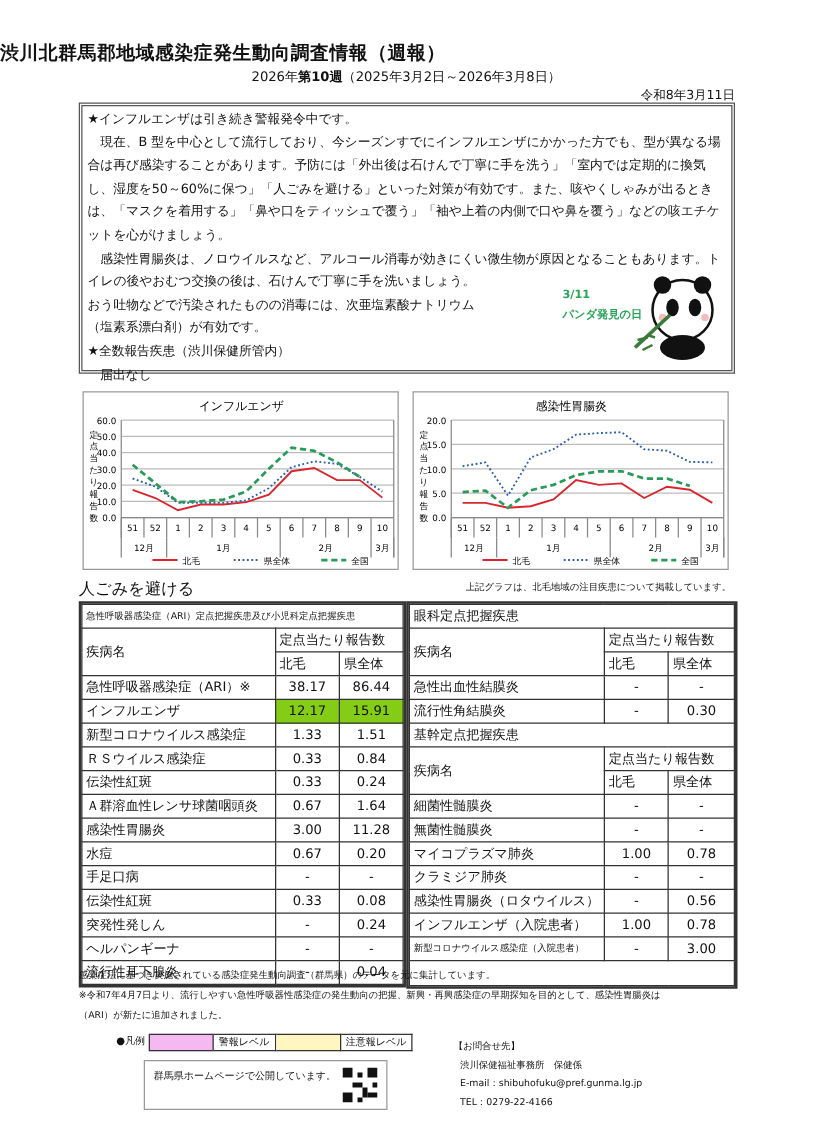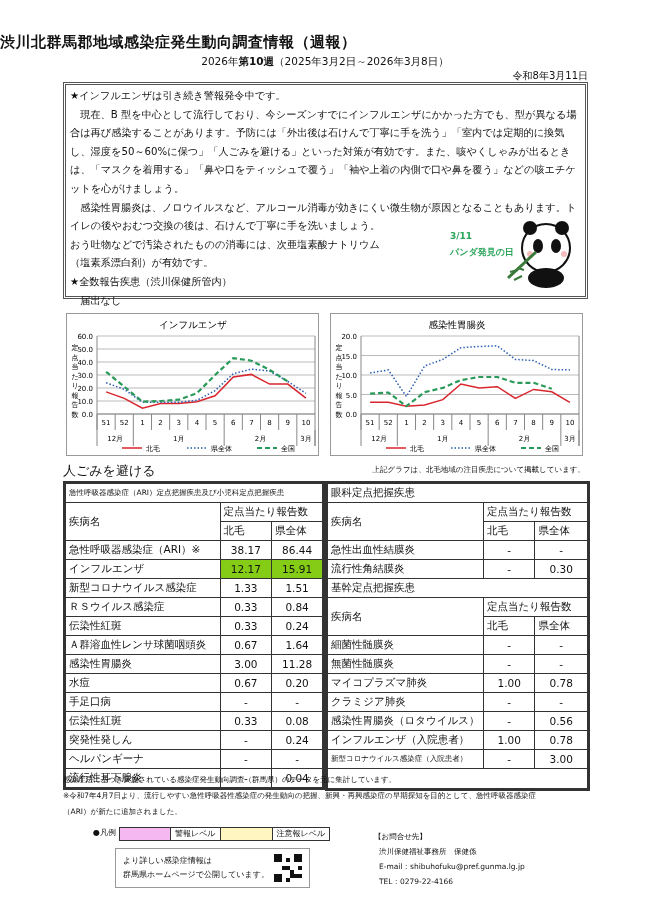--- a/index.html
+++ b/index.html
@@ -24,21 +24,21 @@
   .ctr { }
   .small { font-size: 7.5px; margin-left: 24px; }
   .hl { background: #84cc16; }
   .footer-notes { position: absolute; top: 772px; left: 63px; font-size: 7.5px; line-height: 16px; width: 530px; }
   .legend { position: absolute; top: 827px; left: 93px; display: flex; align-items: flex-start; font-size: 8px; }
   .legend .lbl { margin-right: 3px; }
   .legend .box { width: 52px; height: 14px; border: 1px solid #333; }
   .legend .txt { height: 14px; border: 1px solid #333; border-left: none; padding: 0 4px; line-height: 12px; }
   .info-box { position: absolute; top: 848px; left: 115px; width: 195px; height: 40px; border: 1px solid #999; font-size: 8px; line-height: 14px; padding: 5px 0 0 7px; }
   .qr { position: absolute; right: 7px; top: 5px; width: 28px; height: 28px; }
-  .contact { position: absolute; top: 829px; left: 374px; font-size: 7.5px; line-height: 15px; }
+  .contact { position: absolute; top: 829px; left: 363px; font-size: 7.5px; line-height: 15px; }
   .contact .indent2 { padding-left: 5px; }
 </style>
 </head>
 <body>
 
 <div class="title">渋川北群馬郡地域感染症発生動向調査情報（週報）</div>
 <div class="subtitle"><span>2026年</span><b>第10週</b><span>（2025年3月2日～2026年3月8日）</span></div>
 <div class="date">令和8年3月11日</div>
 
 <div class="notice">
@@ -389,34 +389,33 @@
     <tbody>
         <tr>
           <td colspan="3" style="height:20px"></td>
         </tr>
   </tbody>
     </table>
 </div>
 
 <div class="footer-notes">
   <div>感染症法に基づき実施されている感染症発生動向調査（群馬県）のデータを元に集計しています。</div>
-  <div>※令和7年4月7日より、流行しやすい急性呼吸器性感染症の発生動向の把握、新興・再興感染症の早期探知を目的として、急性呼吸器感染症</div>
+  <div>※令和7年4月7日より、流行しやすい急性呼吸器性感染症の発生動向の把握、新興・再興感染症の早期探知を目的として、感染性胃腸炎は</div>
   <div>（ARI）が新たに追加されました。</div>
 </div>
 
 <div class="legend">
   <span class="lbl">●凡例</span>
   <span class="box" id="warn-box" style="background: rgb(245, 184, 240);"></span>
   <span class="txt">警報レベル</span>
   <span class="box" id="caut-box" style="border-left: none; background: rgb(255, 246, 194);"></span>
   <span class="txt">注意報レベル</span>
 </div>
 
 <div class="info-box">
-  <div>より詳しい感染症情報は</div>
   <div>群馬県ホームページで公開しています。</div>
   <svg class="qr" viewBox="0 0 7 7">
     <rect width="7" height="7" fill="#fff"></rect>
     <rect x="0" y="0" width="2" height="2" fill="#111"></rect>
       <rect x="5" y="0" width="2" height="2" fill="#111"></rect>
       <rect x="0" y="5" width="2" height="2" fill="#111"></rect>
     <rect x="3" y="1" width="1" height="1" fill="#111"></rect>
       <rect x="2" y="3" width="2" height="1" fill="#111"></rect>
       <rect x="4" y="4" width="1" height="2" fill="#111"></rect>
       <rect x="6" y="3" width="1" height="1" fill="#111"></rect>

